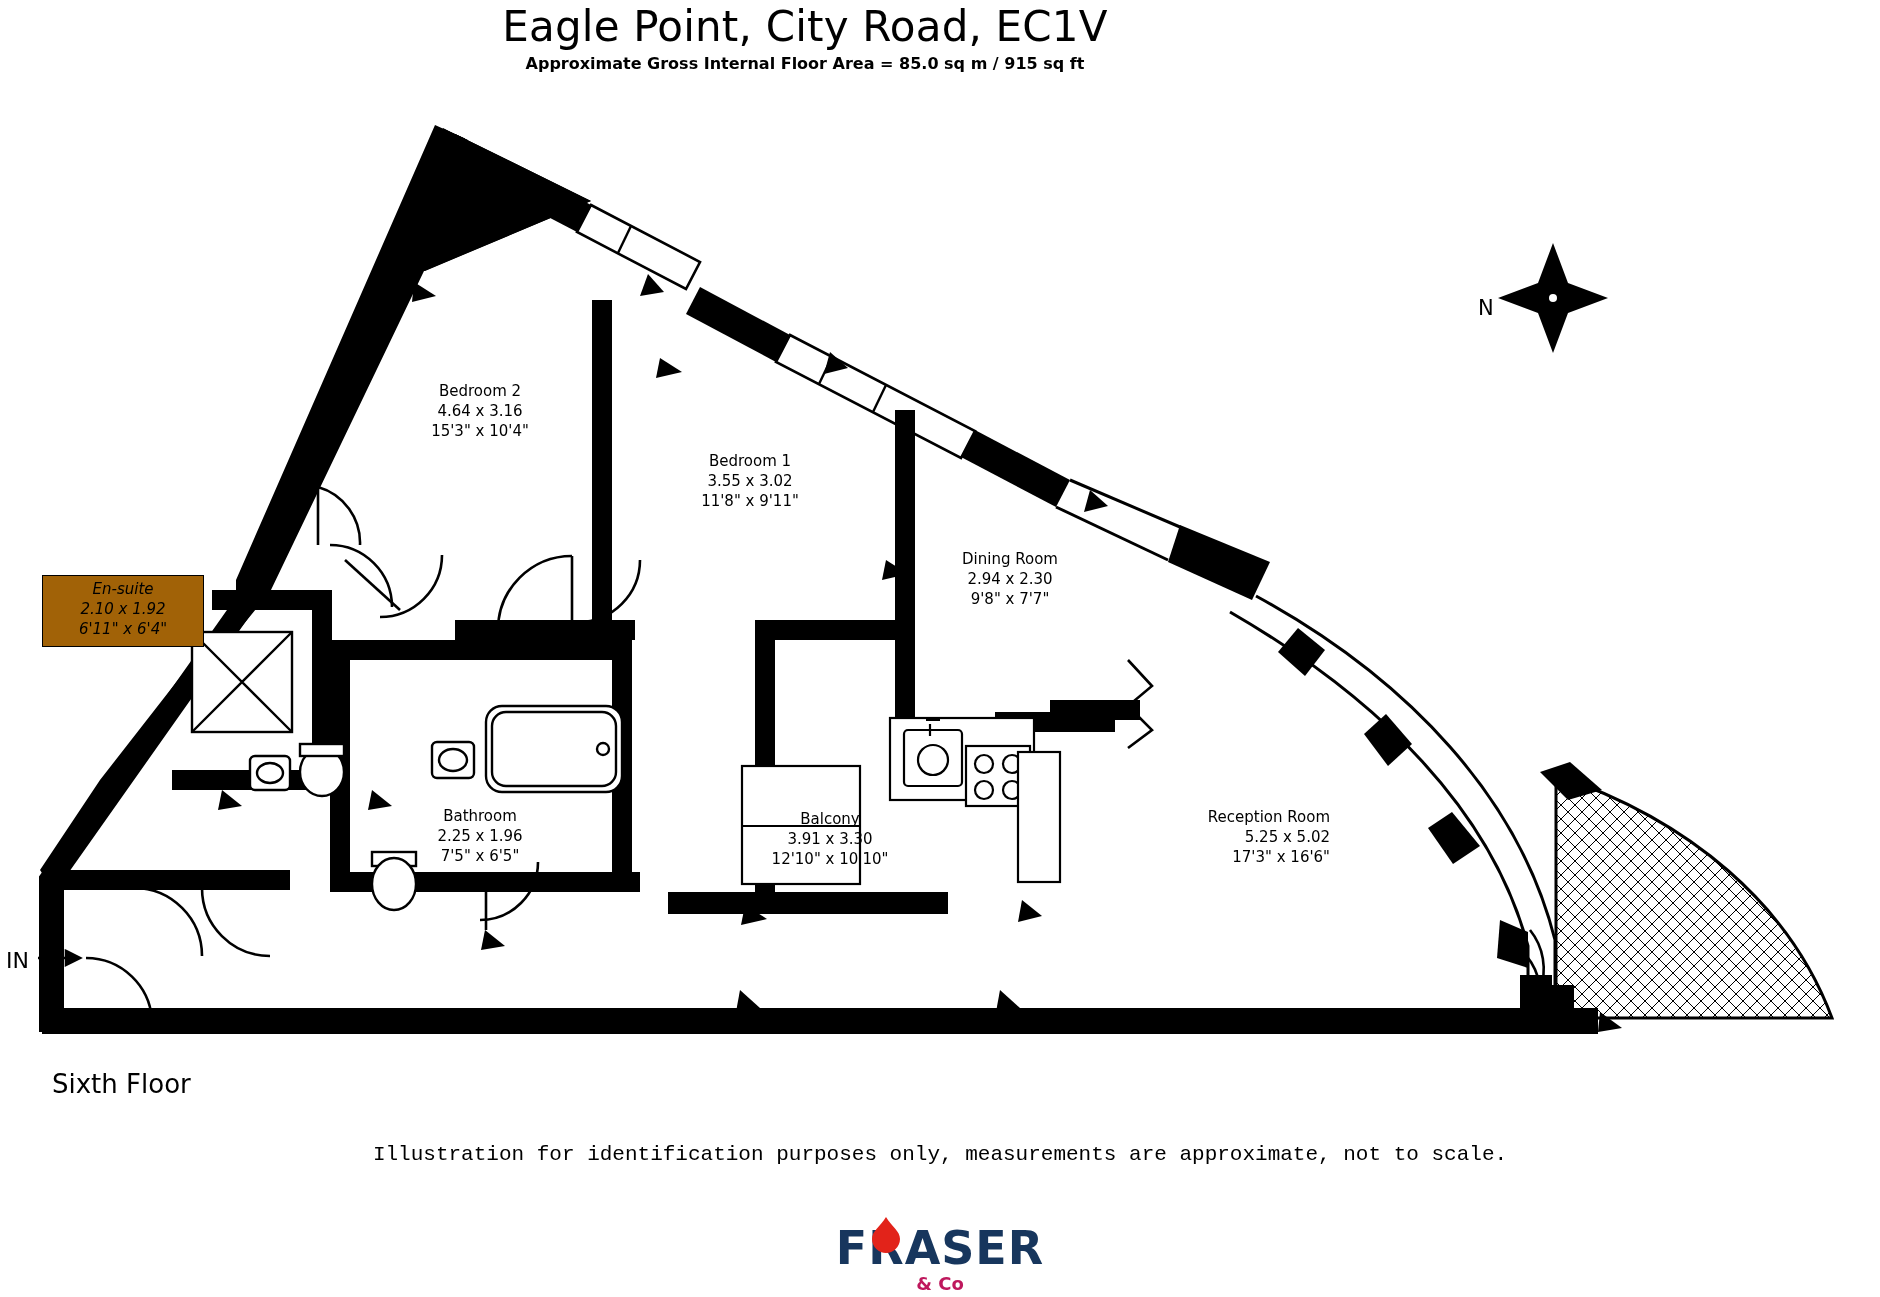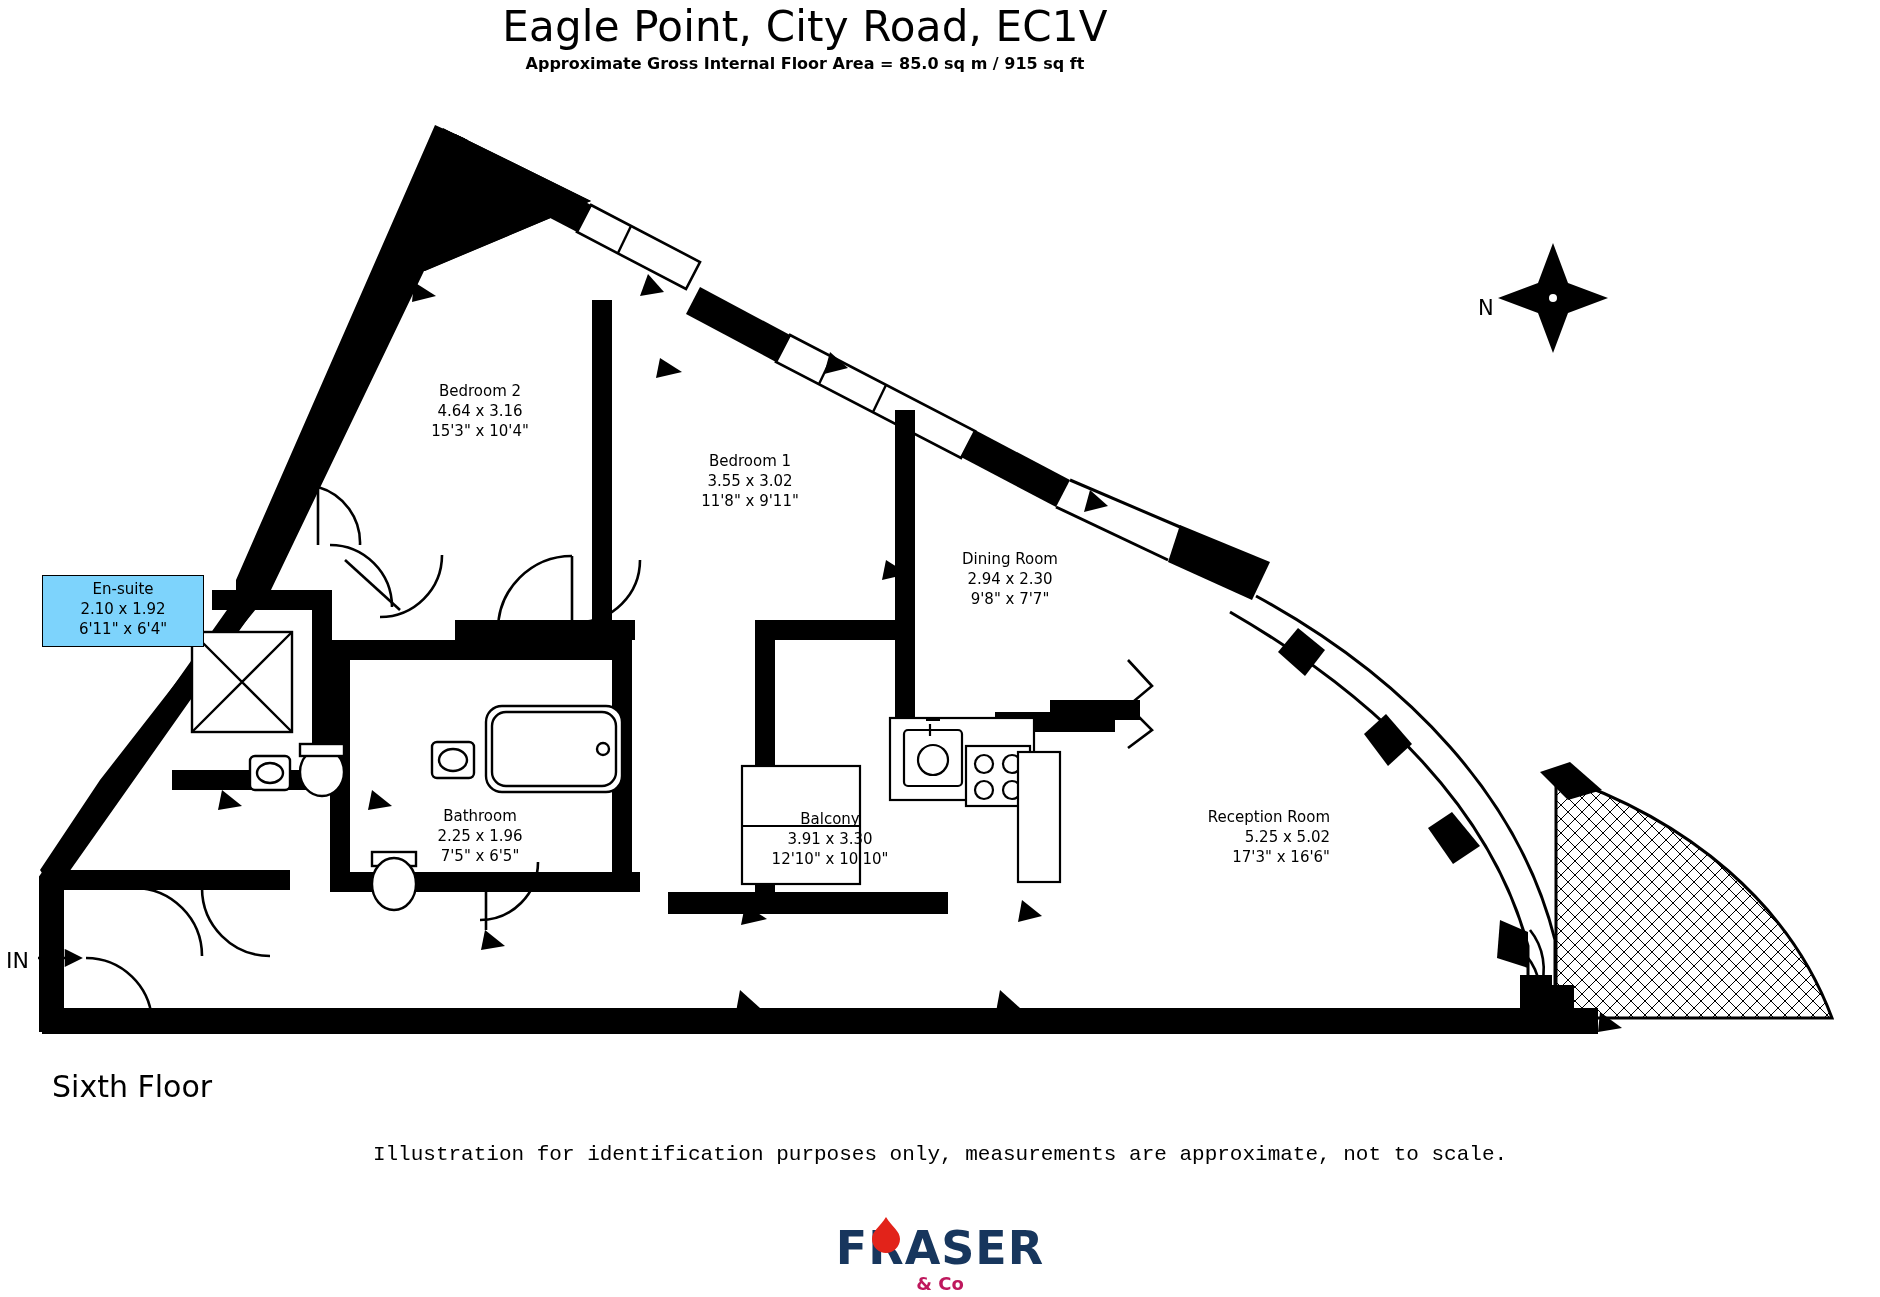--- a/index.html
+++ b/index.html
@@ -38,21 +38,21 @@
     top: 54px;
     width: 1610px;
     text-align: center;
     font-size: 16px;
     font-weight: bold;
   }
   #floor-label {
     position: absolute;
     left: 52px;
     top: 1069px;
-    font-size: 30px;
+    font-size: 26px;
   }
   #disclaimer {
     position: absolute;
     left: 0;
     top: 1143px;
     width: 1880px;
     text-align: center;
     font-size: 21px;
     font-family: Liberation Mono, monospace;
   }
@@ -68,21 +68,22 @@
     font-size: 15px;
     line-height: 1.33;
     white-space: nowrap;
   }
   .room-label .nm { display: block; }
   .room-label .m { display: block; }
   .room-label .f { display: block; }
   .boxed {
     border: 1.6px solid #000;
     padding: 4px 10px 6px 10px;
-    background: #7dd3fc;
+    background: #a16207;
+    font-style: italic;
   }
   #in-label {
     position: absolute;
     left: 6px;
     top: 948px;
     font-size: 22px;
   }
   #compass-n {
     position: absolute;
     left: 1478px;

